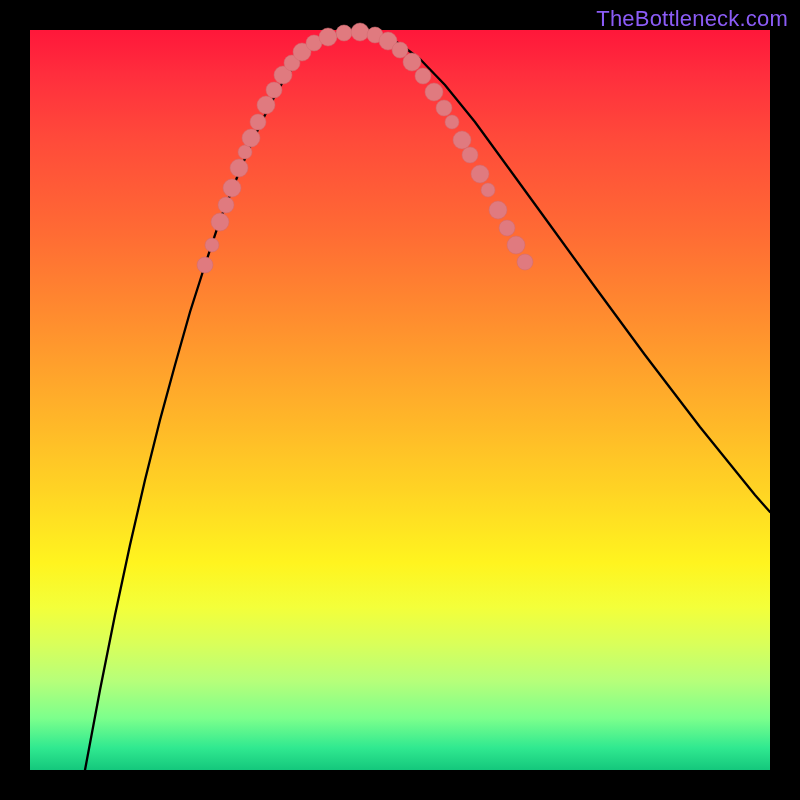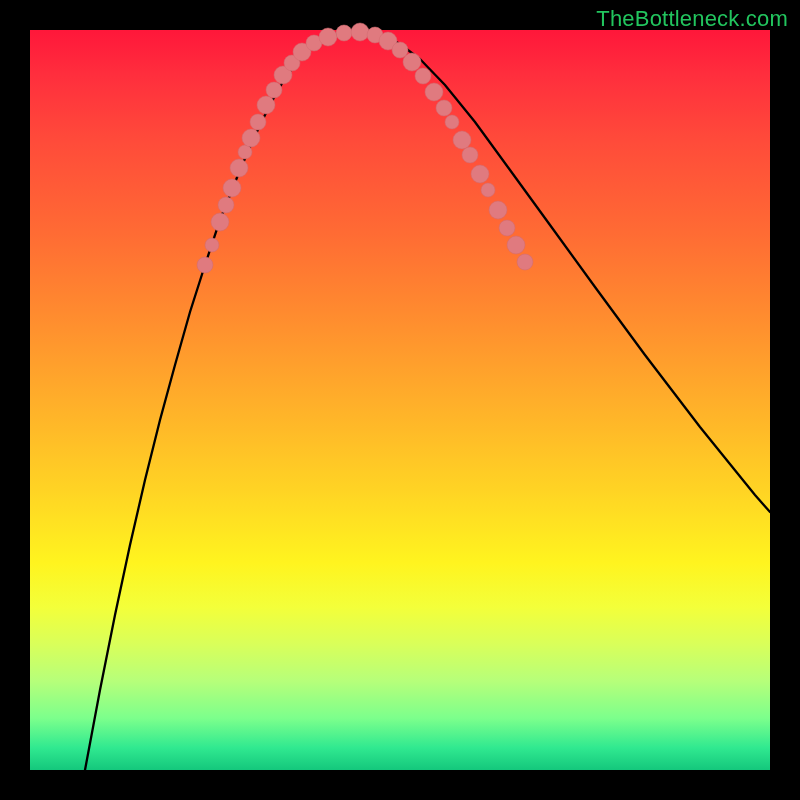--- a/index.html
+++ b/index.html
@@ -40,21 +40,21 @@
       #b6ff7a 88%,
       #7cff8c 93%,
       #30e990 97%,
       #14c77c 100%
     );
   }
   .watermark {
     position: absolute;
     top: 6px;
     right: 12px;
-    color: #22c55e;
+    color: #8b5cf6;
     font-size: 22px;
     font-weight: 500;
     letter-spacing: 0.2px;
     user-select: none;
   }
   svg.curve {
     position: absolute;
     left: 0;
     top: 0;
     width: 740px;

